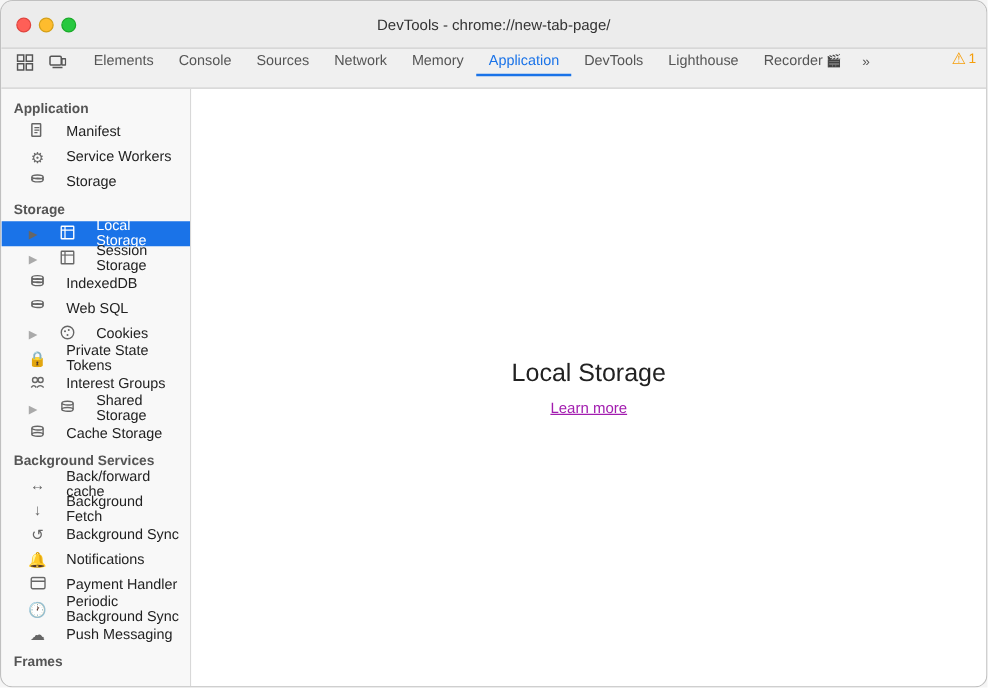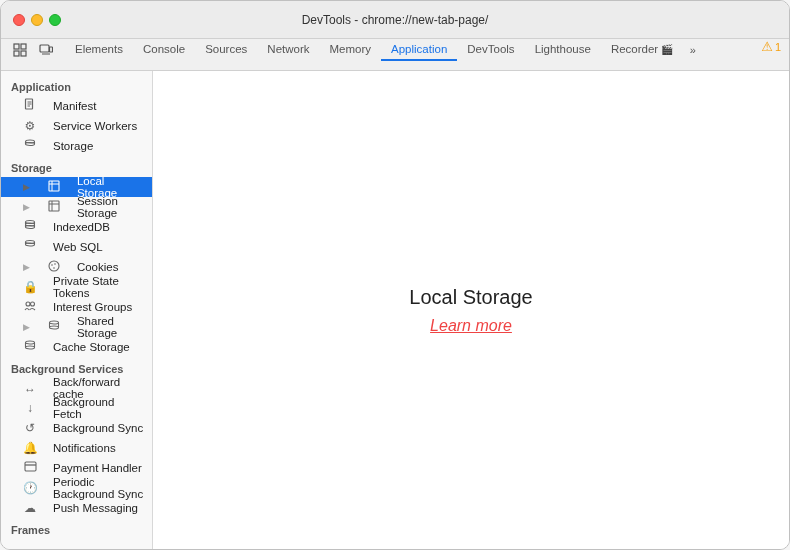--- a/index.html
+++ b/index.html
@@ -175,25 +175,24 @@
       justify-content: center;
       background: #ffffff;
     }
     .content-title {
       font-size: 20px;
       font-weight: 500;
       color: #222;
       margin-bottom: 8px;
     }
     .content-link {
-      font-size: 16px;
-      color: #ef4444;
+      font-size: 12px;
+      color: #a21caf;
       text-decoration: underline;
       cursor: pointer;
-      font-style: italic;
     }
   </style>
 </head>
 <body>
 
 <div class="window">
 
   <div class="title-bar">
     <div class="traffic-lights">
       <div class="traffic-light tl-red"></div>

